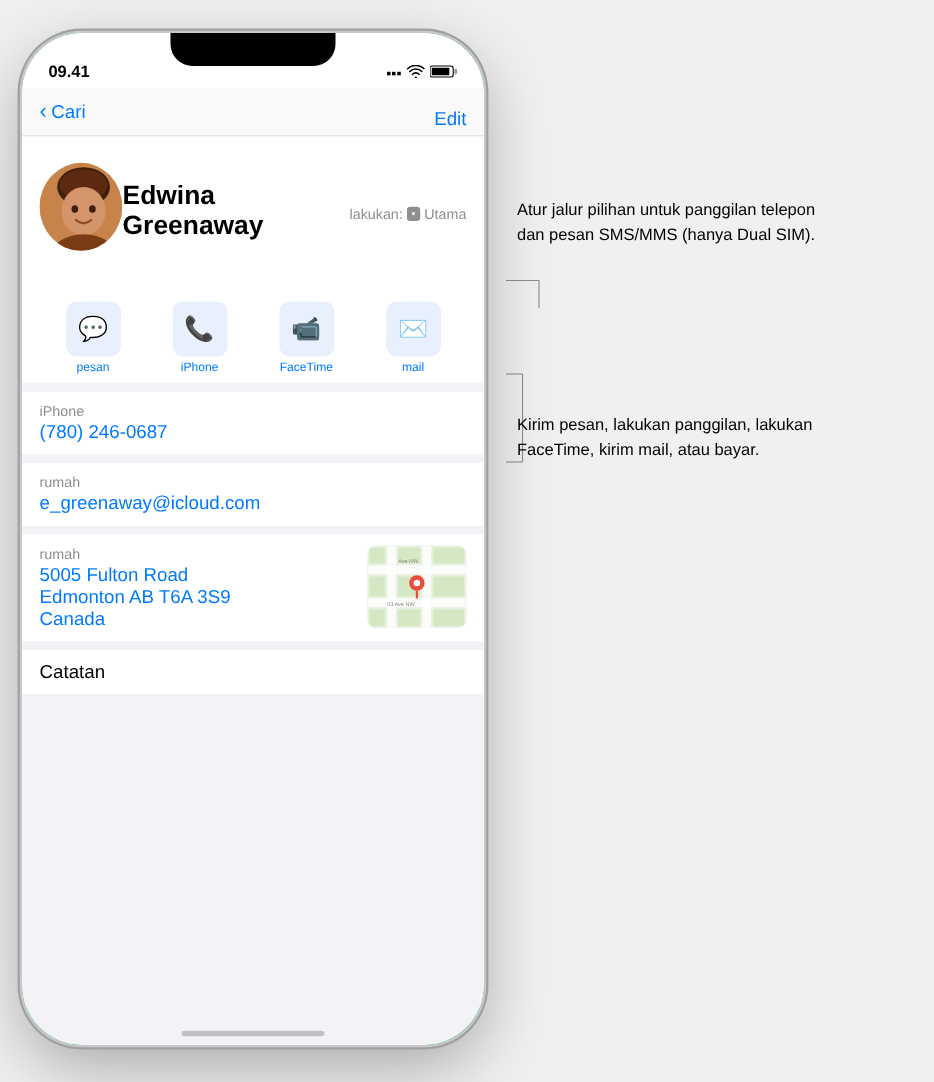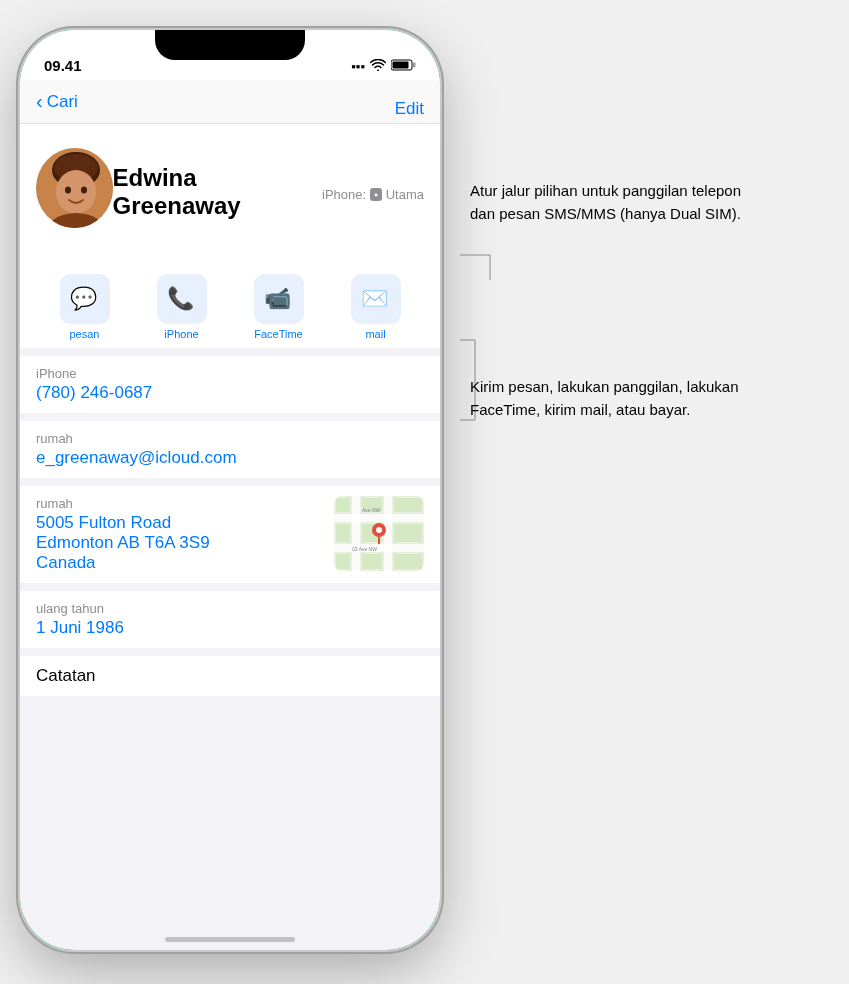--- a/index.html
+++ b/index.html
@@ -355,21 +355,21 @@
                 <ellipse cx="32" cy="42" rx="3" ry="3.5" fill="#3d1f0a"></ellipse>
                 <ellipse cx="48" cy="42" rx="3" ry="3.5" fill="#3d1f0a"></ellipse>
 
                 <path d="M33 52 Q40 58 47 52" stroke="#8b4a20" stroke-width="2" fill="none" stroke-linecap="round"></path>
 
                 <ellipse cx="40" cy="85" rx="30" ry="20" fill="#7a3b15"></ellipse>
               </svg>
             </div>
             <div class="contact-name">Edwina Greenaway</div>
             <div class="contact-default">
-              <span>iPhone:</span>
+              <span>lakukan:</span>
               <span class="sim-badge">▪</span>
               <span>Utama</span>
             </div>
           </div>
 
           <div class="action-buttons">
             <div class="action-btn">
               <div class="action-btn-icon">💬</div>
               <span class="action-btn-label">pesan</span>
             </div>
@@ -433,26 +433,20 @@
                   <text x="18" y="55" font-size="5" fill="#888" font-family="Arial">03 Ave NW</text>
 
                   <circle cx="45" cy="34" r="7" fill="#e74c3c"></circle>
                   <path d="M45 41 L45 48" stroke="#e74c3c" stroke-width="2"></path>
                   <circle cx="45" cy="34" r="3" fill="#fff"></circle>
                 </svg>
               </div>
             </div>
           </div>
 
-          <div class="info-section">
-            <div class="info-row">
-              <div class="info-label">ulang tahun</div>
-              <div class="info-value">1 Juni 1986</div>
-            </div>
-          </div>
 
           <div class="info-section">
             <div class="info-row">
               <div class="info-value-plain">Catatan</div>
             </div>
           </div>
 
         </div>
 
         <div class="home-bar"></div>

